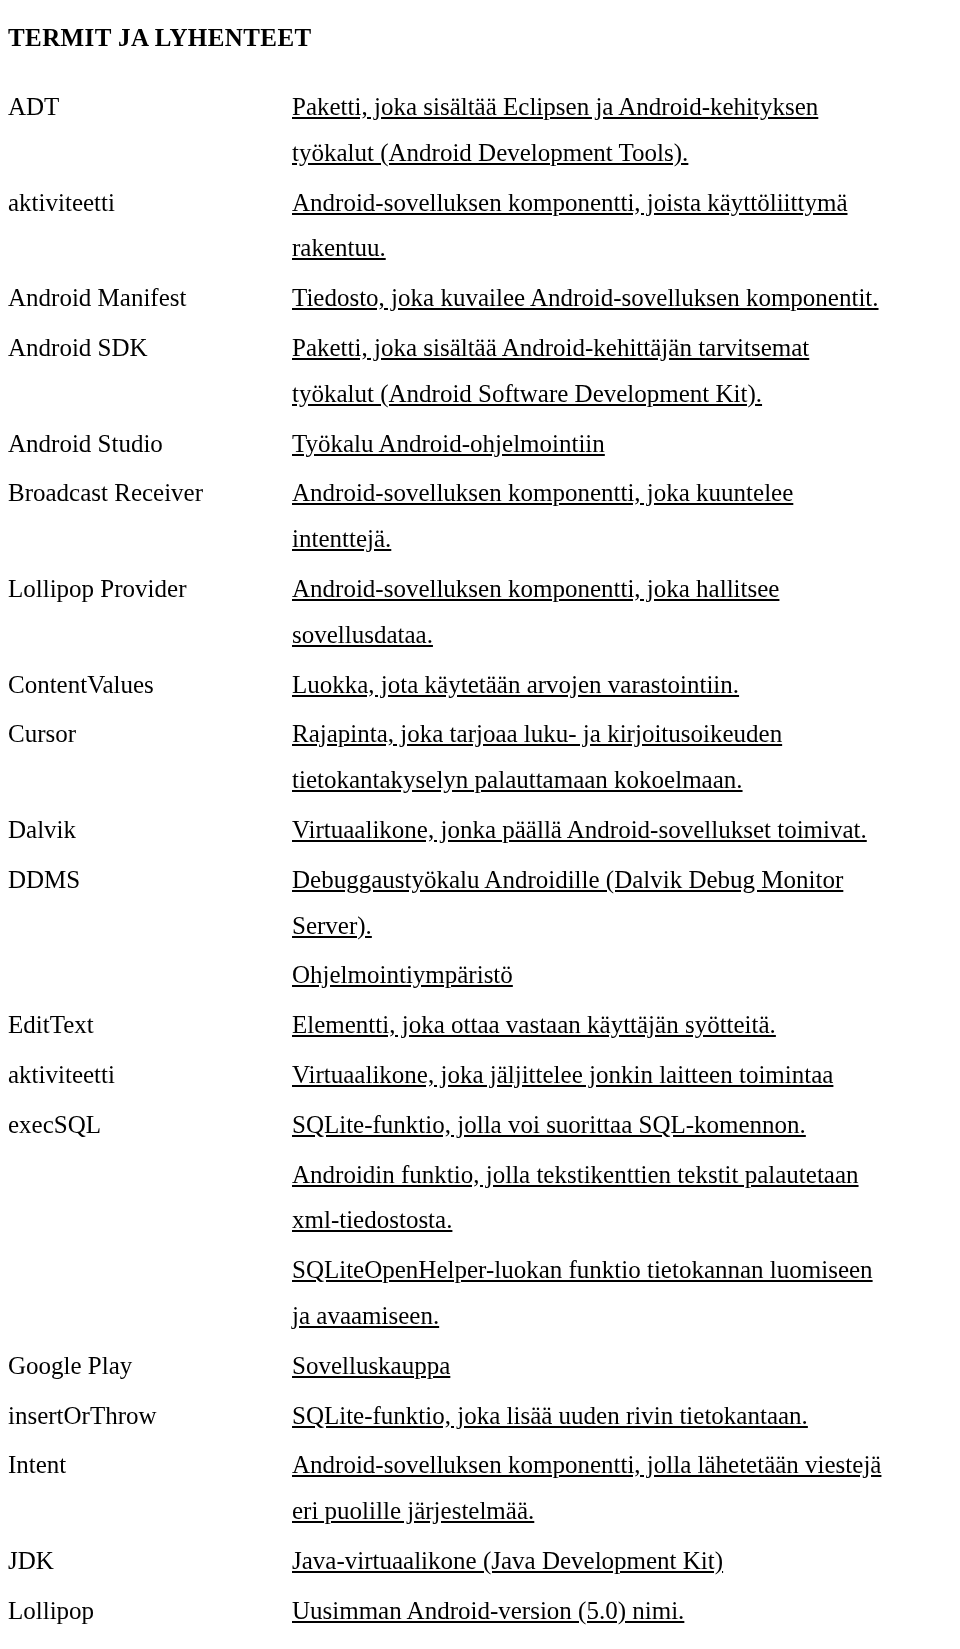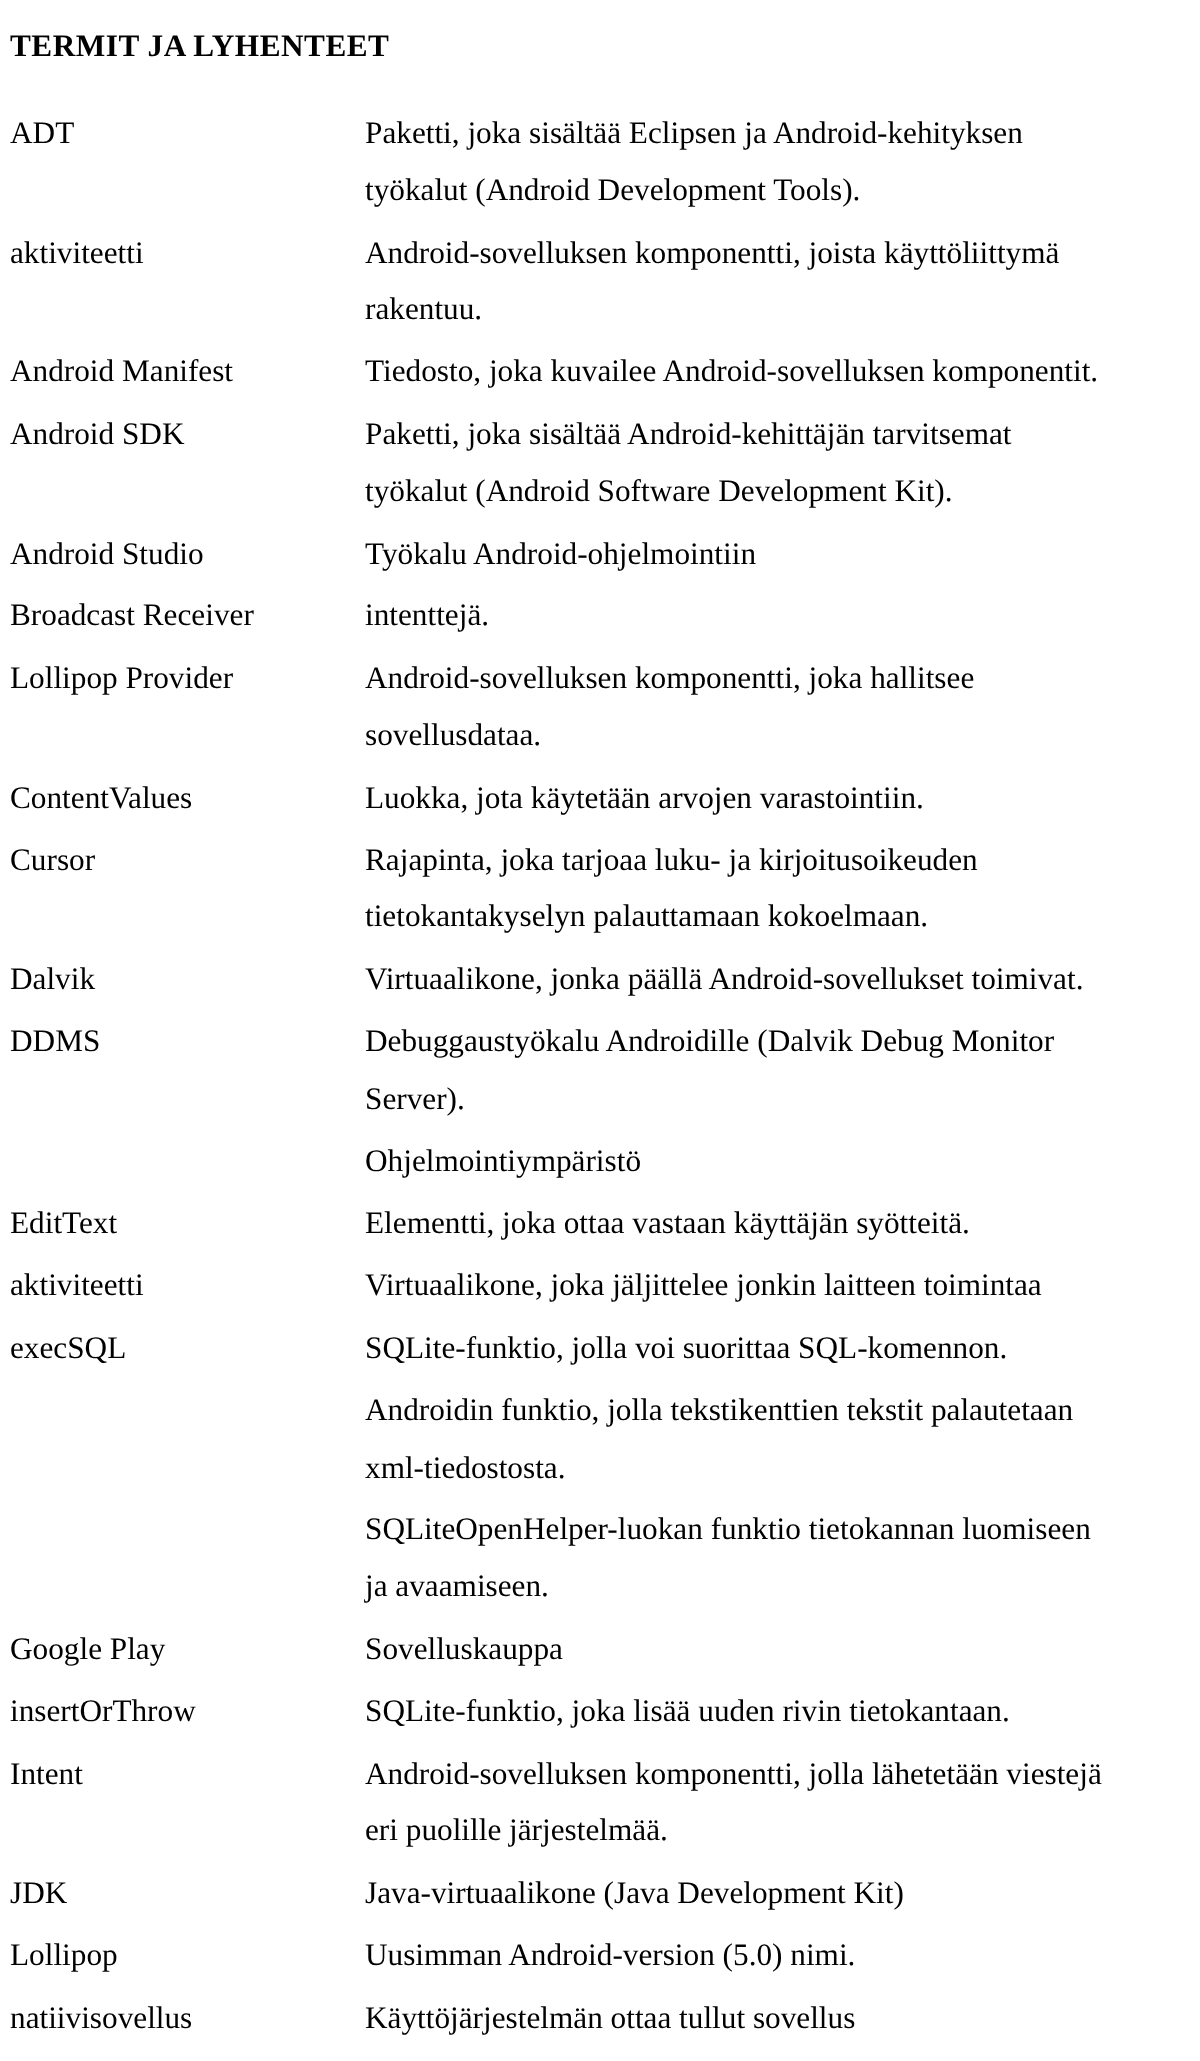--- a/index.html
+++ b/index.html
@@ -33,20 +33,21 @@
   .glossary {
     position: absolute;
     left: 0;
     top: 80px;
     width: 960px;
   }
   .entry {
     display: block;
     position: relative;
     width: 828px;
+    text-decoration: underline;
   }
   .term {
     position: absolute;
     left: 8px;
     top: 0;
     width: 272px;
     font-size: 25px;
     line-height: 45.8px;
     white-space: nowrap;
   }
@@ -98,20 +99,21 @@
       </div>
       <div class="entry">
         <span class="term">Android Studio</span>
         <div class="desc">
           <span class="desc-line">Työkalu Android-ohjelmointiin</span>
         </div>
       </div>
       <div class="entry">
         <span class="term">Broadcast Receiver</span>
         <div class="desc">
+          <span class="desc-line">Android-sovelluksen komponentti, joka kuuntelee</span>
           <span class="desc-line">intenttejä.</span>
         </div>
       </div>
       <div class="entry">
         <span class="term">Lollipop Provider</span>
         <div class="desc">
           <span class="desc-line">Android-sovelluksen komponentti, joka hallitsee</span>
           <span class="desc-line">sovellusdataa.</span>
         </div>
       </div>

